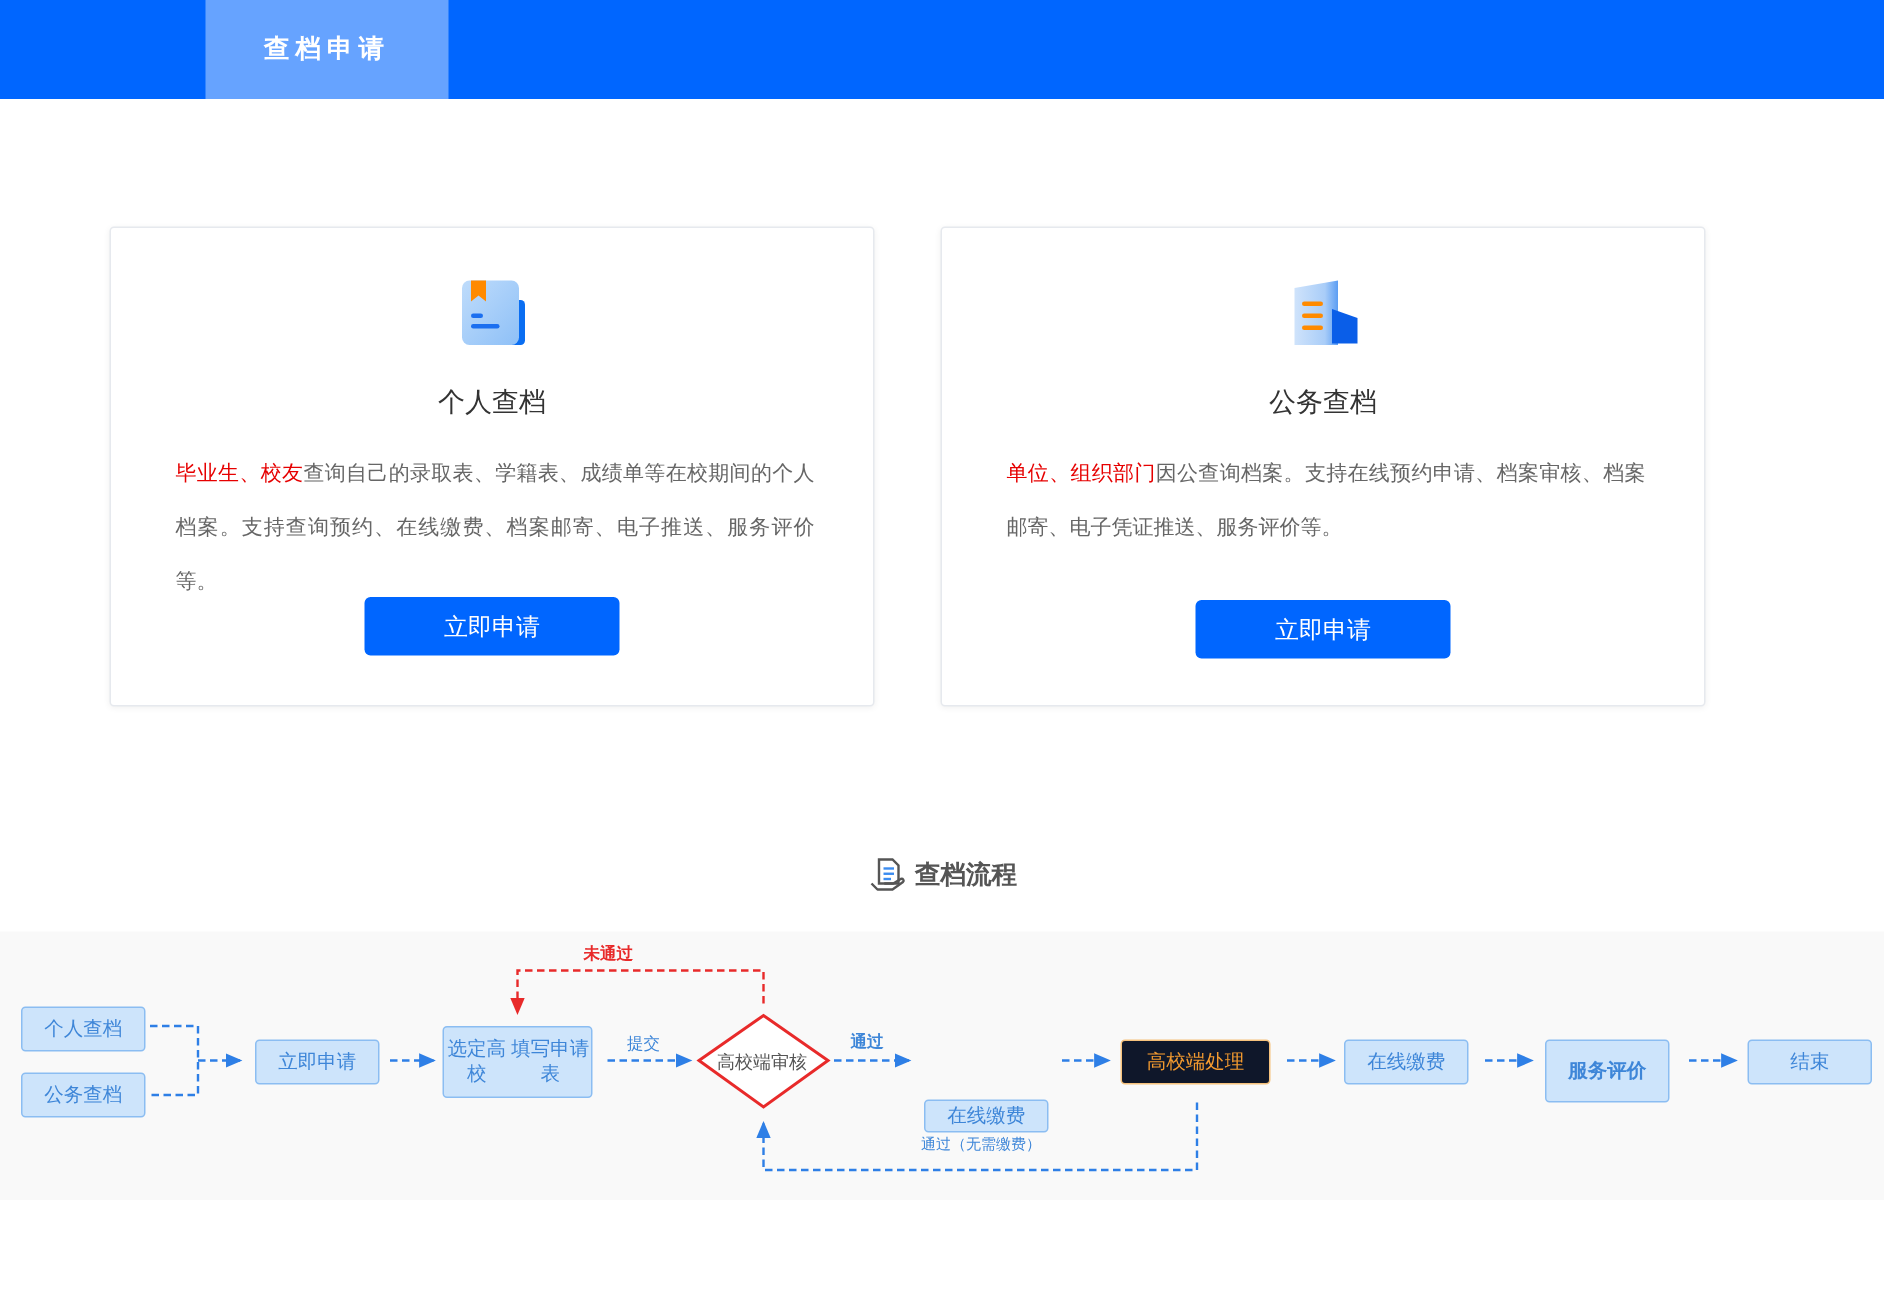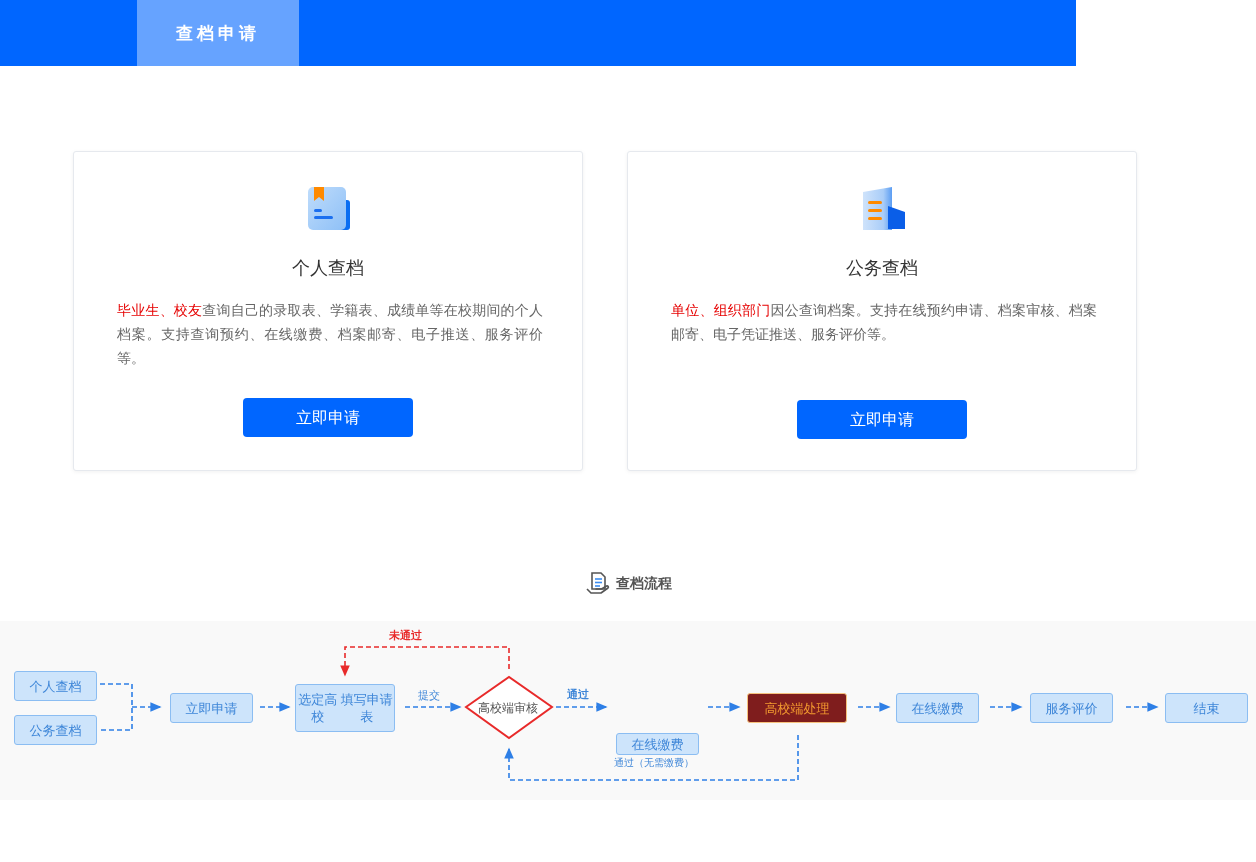--- a/index.html
+++ b/index.html
@@ -1,42 +1,42 @@
 <!DOCTYPE html>
 <html><head>
 <meta charset="utf-8">
 <style>
   * { box-sizing: border-box; margin: 0; padding: 0; }
   html, body { width: 1256px; height: 862px; background: #ffffff; overflow: hidden;
     font-family: "DejaVu Sans", "Liberation Sans", sans-serif; }
 
-  .topnav { position: absolute; left: 0; top: 0; width: 1076px; height: 66px; background: #0066ff; }
+  .topnav { position: absolute; left: 0; top: 0; width: 1256px; height: 66px; background: #0066ff; }
   .topnav .tab { position: absolute; top: 0; height: 66px; width: 162px; color: #fff;
     font-size: 17px; font-weight: bold; letter-spacing: 4px; line-height: 66px; text-align: center; cursor: pointer; }
   .topnav .tab.active { background: #66a3ff; }
 
   .card { position: absolute; top: 151px; width: 510px; height: 320px; background: #fff;
     border: 1px solid #e6e9ee; border-radius: 3px; box-shadow: 0 1px 4px rgba(0,0,0,0.06); }
   .card .icon { position: absolute; left: 230px; top: 32px; width: 50px; height: 50px; }
   .card .title { position: absolute; left: 0; width: 100%; top: 104px; text-align: center;
     font-size: 18px; color: #333; }
   .card .desc { position: absolute; left: 43px; top: 146px; width: 426px; font-size: 14px;
-    color: #666; line-height: 24px; text-align: justify; }
+    color: #666; line-height: 36px; text-align: justify; }
   .card .desc .hl { color: #e60000; }
   .card .btn { position: absolute; left: 169px; width: 170px; height: 39px; background: #0066ff;
     color: #fff; border-radius: 4px; font-size: 16px; text-align: center; line-height: 39px; cursor: pointer; }
 
   .section-title { position: absolute; left: 0; width: 1256px; top: 570px; text-align: center;
-    font-size: 14px; font-weight: bold; color: #555; }
+    font-size: 17px; font-weight: bold; color: #555; }
   .section-title .sicon { display: inline-block; width: 28px; height: 28px; vertical-align: middle; margin-right: 4px; }
 
   .flow { position: absolute; left: 0; top: 621px; width: 1256px; height: 179px; background: #f9f9f9; }
   .node { position: absolute; background: #cde4fb; border: 1px solid #8bbdf2; border-radius: 3px;
     color: #3e86d8; font-size: 13px; text-align: center; display: flex; align-items: center; justify-content: center; line-height: 17px; }
-  .node.orange { background: #7f1d1d; border-color: #f6c27d; color: #f39a2f; }
+  .node.orange { background: #0f172a; border-color: #f6c27d; color: #f39a2f; }
   .flow-label { position: absolute; font-size: 11px; color: #3e86d8; }
   .flow-label.red { color: #e82a2a; font-weight: bold; }
   .flow svg { position: absolute; left: 0; top: 0; }
 </style>
 </head>
 <body>
 
 <div class="topnav">
   <div class="tab active" style="left:137px;">查档申请</div>
 </div>
@@ -126,20 +126,20 @@
   <div class="node" style="left:14px;top:94px;width:83px;height:30px;">公务查档</div>
   <div class="node" style="left:170px;top:72px;width:83px;height:30px;">立即申请</div>
   <div class="node" style="left:295px;top:63px;width:100px;height:48px;flex-direction:row;">
     <span>选定高校</span>
     <span>填写申请表</span>
   </div>
   <div class="flow-label" style="left:478px;top:79px;color:#555;font-size:12px;">高校端审核</div>
   <div class="node" style="left:616px;top:72px;width:83px;height:22px;margin-top:40px;">在线缴费</div>
   <div class="node orange" style="left:747px;top:72px;width:100px;height:30px;">高校端处理</div>
   <div class="node" style="left:896px;top:72px;width:83px;height:30px;">在线缴费</div>
-  <div class="node" style="left:1030px;top:72px;width:83px;height:30px;">服务评价</div>
+  <div class="node" style="left:1030px;top:72px;width:83px;height:42px;font-weight:bold;">服务评价</div>
   <div class="node" style="left:1165px;top:72px;width:83px;height:30px;">结束</div>
 
   <div class="flow-label" style="left:418px;top:67px;">提交</div>
   <div class="flow-label" style="left:567px;top:66px;font-weight:bold;">通过</div>
   <div class="flow-label red" style="left:389px;top:7px;">未通过</div>
   <div class="flow-label" style="left:614px;top:135px;font-size:10px;">通过（无需缴费）</div>
 </div>
 
 </body></html>

